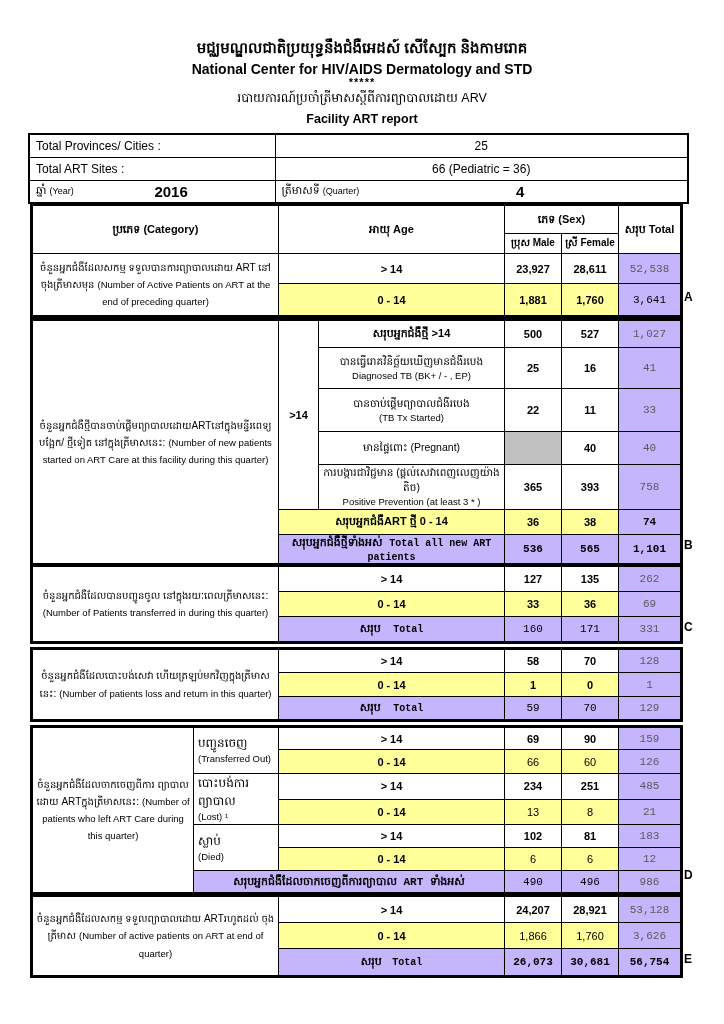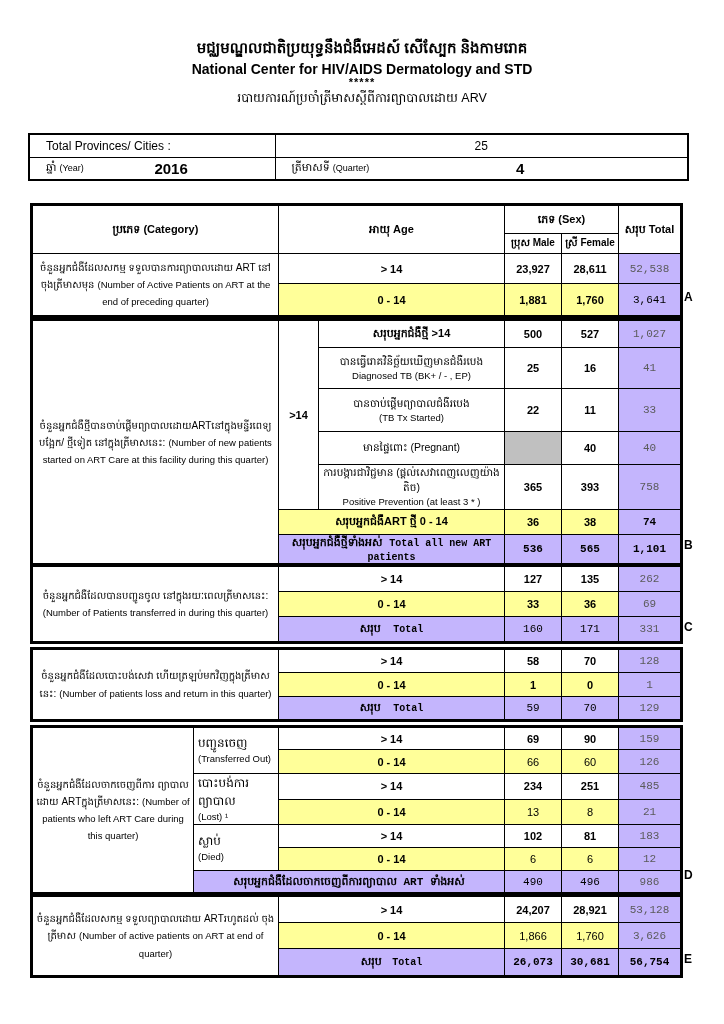--- a/index.html
+++ b/index.html
@@ -9,21 +9,21 @@
   .t-km{font-size:15px;font-weight:bold;}
   .t-en{font-size:14px;font-weight:bold;}
   .t-st{font-size:11px;font-weight:bold;letter-spacing:1px;}
   .t-sub{font-size:12.5px;}
   .t-rep{font-size:12.5px;font-weight:bold;}
 
   table.sec{position:absolute;border-collapse:collapse;table-layout:fixed;border:3px solid #000;}
   table.sec td{border:1px solid #000;padding:0 2px;text-align:center;vertical-align:middle;
                font-size:11px;overflow:hidden;box-sizing:border-box;}
   table.info{position:absolute;border-collapse:collapse;table-layout:fixed;border:2px solid #000;}
-  table.info td{border:1px solid #000;padding:0 16px;font-size:12px;vertical-align:middle;box-sizing:border-box;}
+  table.info td{border:1px solid #000;padding:0 6px;font-size:12px;vertical-align:middle;box-sizing:border-box;}
 
   .yellow{background:#FFFF99;margin-left:16px;}
   .cyan{background:#c4b5fd;font-family:Liberation Mono, monospace;}
   .grayc{background:#C0C0C0;}
 
   .hdr{font-weight:bold;font-size:11px;}
   .age{font-weight:bold;font-size:11px;}
   .vb{font-weight:bold;color:#000;}
   .vn{font-weight:normal;color:#000;}
   .vt{font-weight:normal;color:#5a5a5a;}
@@ -47,30 +47,35 @@
 </style>
 </head>
 <body>
 
 <div class="page">
 
   <div class="ctr t-km" style="top:38px;">មជ្ឈមណ្ឌលជាតិប្រយុទ្ធនឹងជំងឺអេដស៍ សើស្បែក និងកាមរោគ</div>
   <div class="ctr t-en" style="top:61px;">National Center for HIV/AIDS Dermatology and STD</div>
   <div class="ctr t-st" style="top:76px;">*****</div>
   <div class="ctr t-sub" style="top:90px;">របាយការណ៍ប្រចាំត្រីមាសស្តីពីការព្យាបាលដោយ ARV</div>
+  <div class="ctr t-rep" style="top:112px;">Facility ART report</div>
 
   <table class="info" style="left:28px;top:133px;width:659px;">
     <colgroup>
         <col style="width:246px;">
         <col style="width:413px;">
       </colgroup>
     <tbody>
         <tr style="height:23px;">
       <td>Total Provinces/ Cities :</td>
       <td class="ivalue">25</td>
+    </tr>
+    <tr style="height:23px;">
+      <td>Total ART Sites :</td>
+      <td class="ivalue">66 (Pediatric = 36)</td>
     </tr>
     <tr style="height:23px;">
       <td>
         <div class="flexrow">
           <span class="kmlab">ឆ្នាំ</span>
           <span class="smalllab" style="margin-left:3px;">(Year)</span>
           <span class="grow bigval">2016</span>
         </div>
       </td>
       <td>

